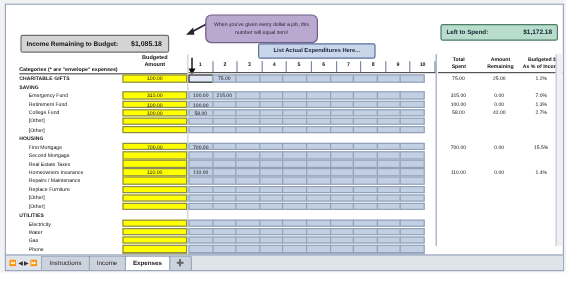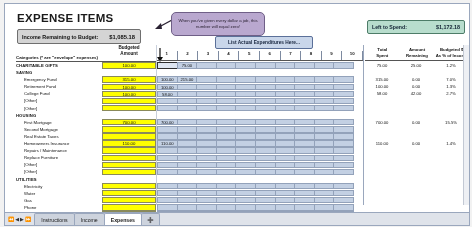--- a/index.html
+++ b/index.html
@@ -166,21 +166,20 @@
     position:absolute;right:0;top:41px;width:5px;height:160px;background:#eef0f4;
     border-left:1px solid #c3c9d4;
   }
 </style>
 </head>
 <body>
 
 <div class="shot">
  <div class="frame">
 
-  <div class="title">EXPENSE ITEMS</div>
 
   <div class="banner">
     <div class="lbl">Income Remaining to Budget:</div>
     <div class="val">$1,085.18</div>
   </div>
 
   <svg class="arrow1" viewBox="0 0 20 12">
     <path d="M19 2 L6 9" stroke="#2b2233" stroke-width="1.4" fill="none"></path>
     <path d="M2 11 L8 5 L9 11 Z" fill="#2b2233"></path>
   </svg>

